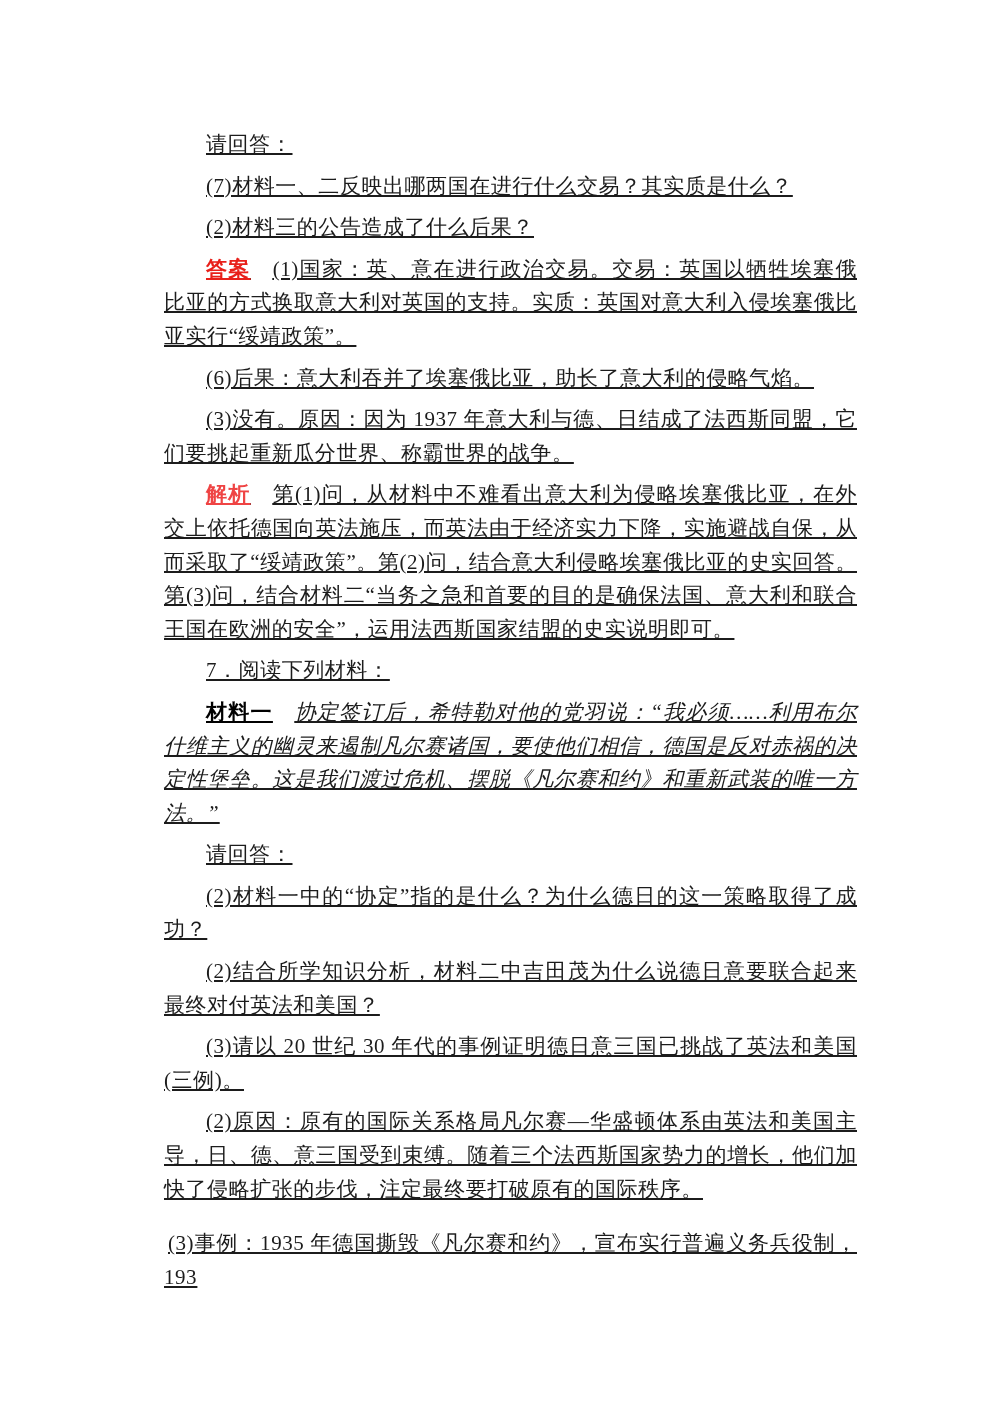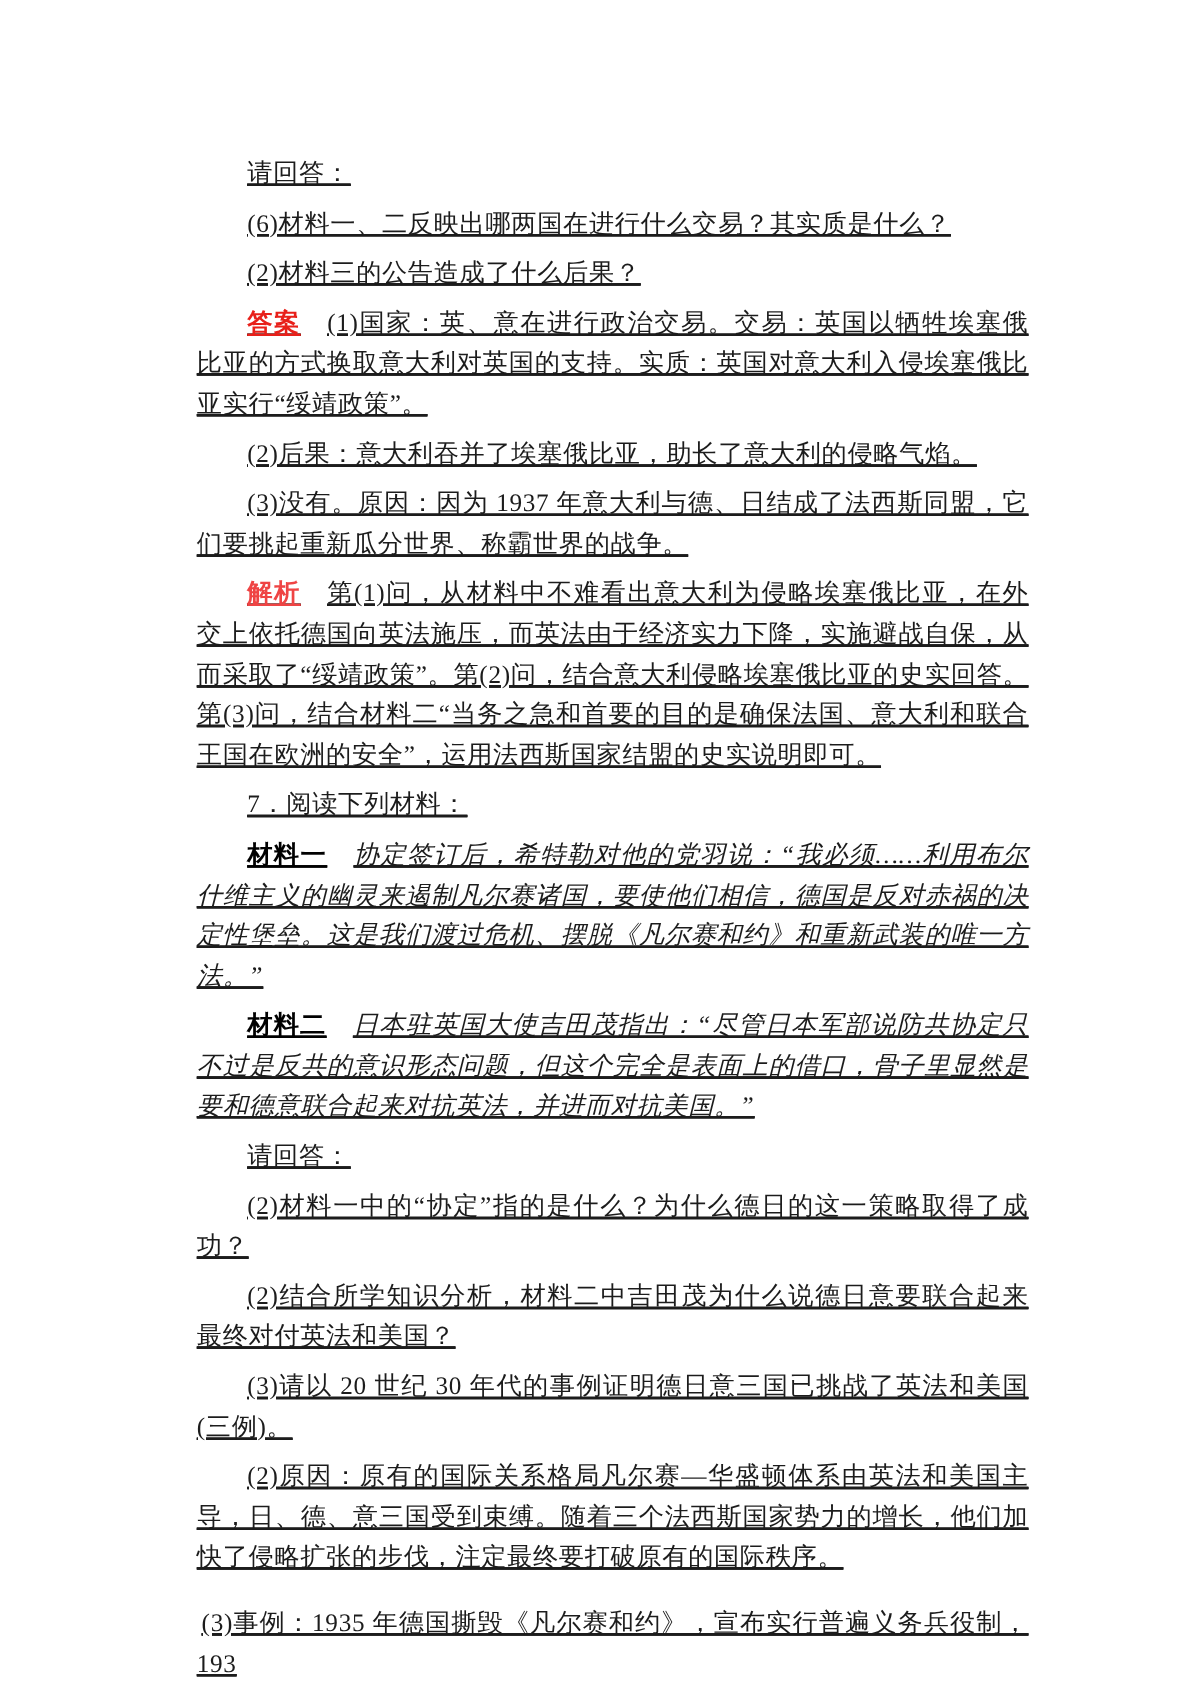--- a/index.html
+++ b/index.html
@@ -47,38 +47,37 @@
   }
 </style>
 </head>
 <body>
 
 <div class="page">
   <div class="content">
 
     <p class="para"><span>请回答：</span></p>
 
-    <p class="para"><span>(6)材料一、二反映出哪两国在进行什么交易？其实质是什么？</span></p>
+    <p class="para"><span>(7)材料一、二反映出哪两国在进行什么交易？其实质是什么？</span></p>
 
     <p class="para"><span>(2)材料三的公告造成了什么后果？</span></p>
 
 
     <p class="para"><span class="lbl red">答案</span><span>(1)国家：英、意在进行政治交易。交易：英国以牺牲埃塞俄比亚的方式换取意大利对英国的支持。实质：英国对意大利入侵埃塞俄比亚实行“绥靖政策”。</span></p>
 
-    <p class="para"><span>(2)后果：意大利吞并了埃塞俄比亚，助长了意大利的侵略气焰。</span></p>
+    <p class="para"><span>(6)后果：意大利吞并了埃塞俄比亚，助长了意大利的侵略气焰。</span></p>
 
     <p class="para"><span>(3)没有。原因：因为 1937 年意大利与德、日结成了法西斯同盟，它们要挑起重新瓜分世界、称霸世界的战争。</span></p>
 
     <p class="para"><span class="lbl blue">解析</span><span>第(1)问，从材料中不难看出意大利为侵略埃塞俄比亚，在外交上依托德国向英法施压，而英法由于经济实力下降，实施避战自保，从而采取了“绥靖政策”。第(2)问，结合意大利侵略埃塞俄比亚的史实回答。第(3)问，结合材料二“当务之急和首要的目的是确保法国、意大利和联合王国在欧洲的安全”，运用法西斯国家结盟的史实说明即可。</span></p>
 
     <p class="para"><span>7．阅读下列材料：</span></p>
 
     <p class="para"><span class="lbl black">材料一</span><span class="kai">协定签订后，希特勒对他的党羽说：“我必须……利用布尔什维主义的幽灵来遏制凡尔赛诸国，要使他们相信，德国是反对赤祸的决定性堡垒。这是我们渡过危机、摆脱《凡尔赛和约》和重新武装的唯一方法。”</span></p>
 
-    <p class="para"><span class="lbl black">材料二</span><span class="kai">日本驻英国大使吉田茂指出：“尽管日本军部说防共协定只不过是反共的意识形态问题，但这个完全是表面上的借口，骨子里显然是要和德意联合起来对抗英法，并进而对抗美国。”</span></p>
 
     <p class="para"><span>请回答：</span></p>
 
     <p class="para"><span>(2)材料一中的“协定”指的是什么？为什么德日的这一策略取得了成功？</span></p>
 
     <p class="para"><span>(2)结合所学知识分析，材料二中吉田茂为什么说德日意要联合起来最终对付英法和美国？</span></p>
 
     <p class="para"><span>(3)请以 20 世纪 30 年代的事例证明德日意三国已挑战了英法和美国(三例)。</span></p>
 
 

